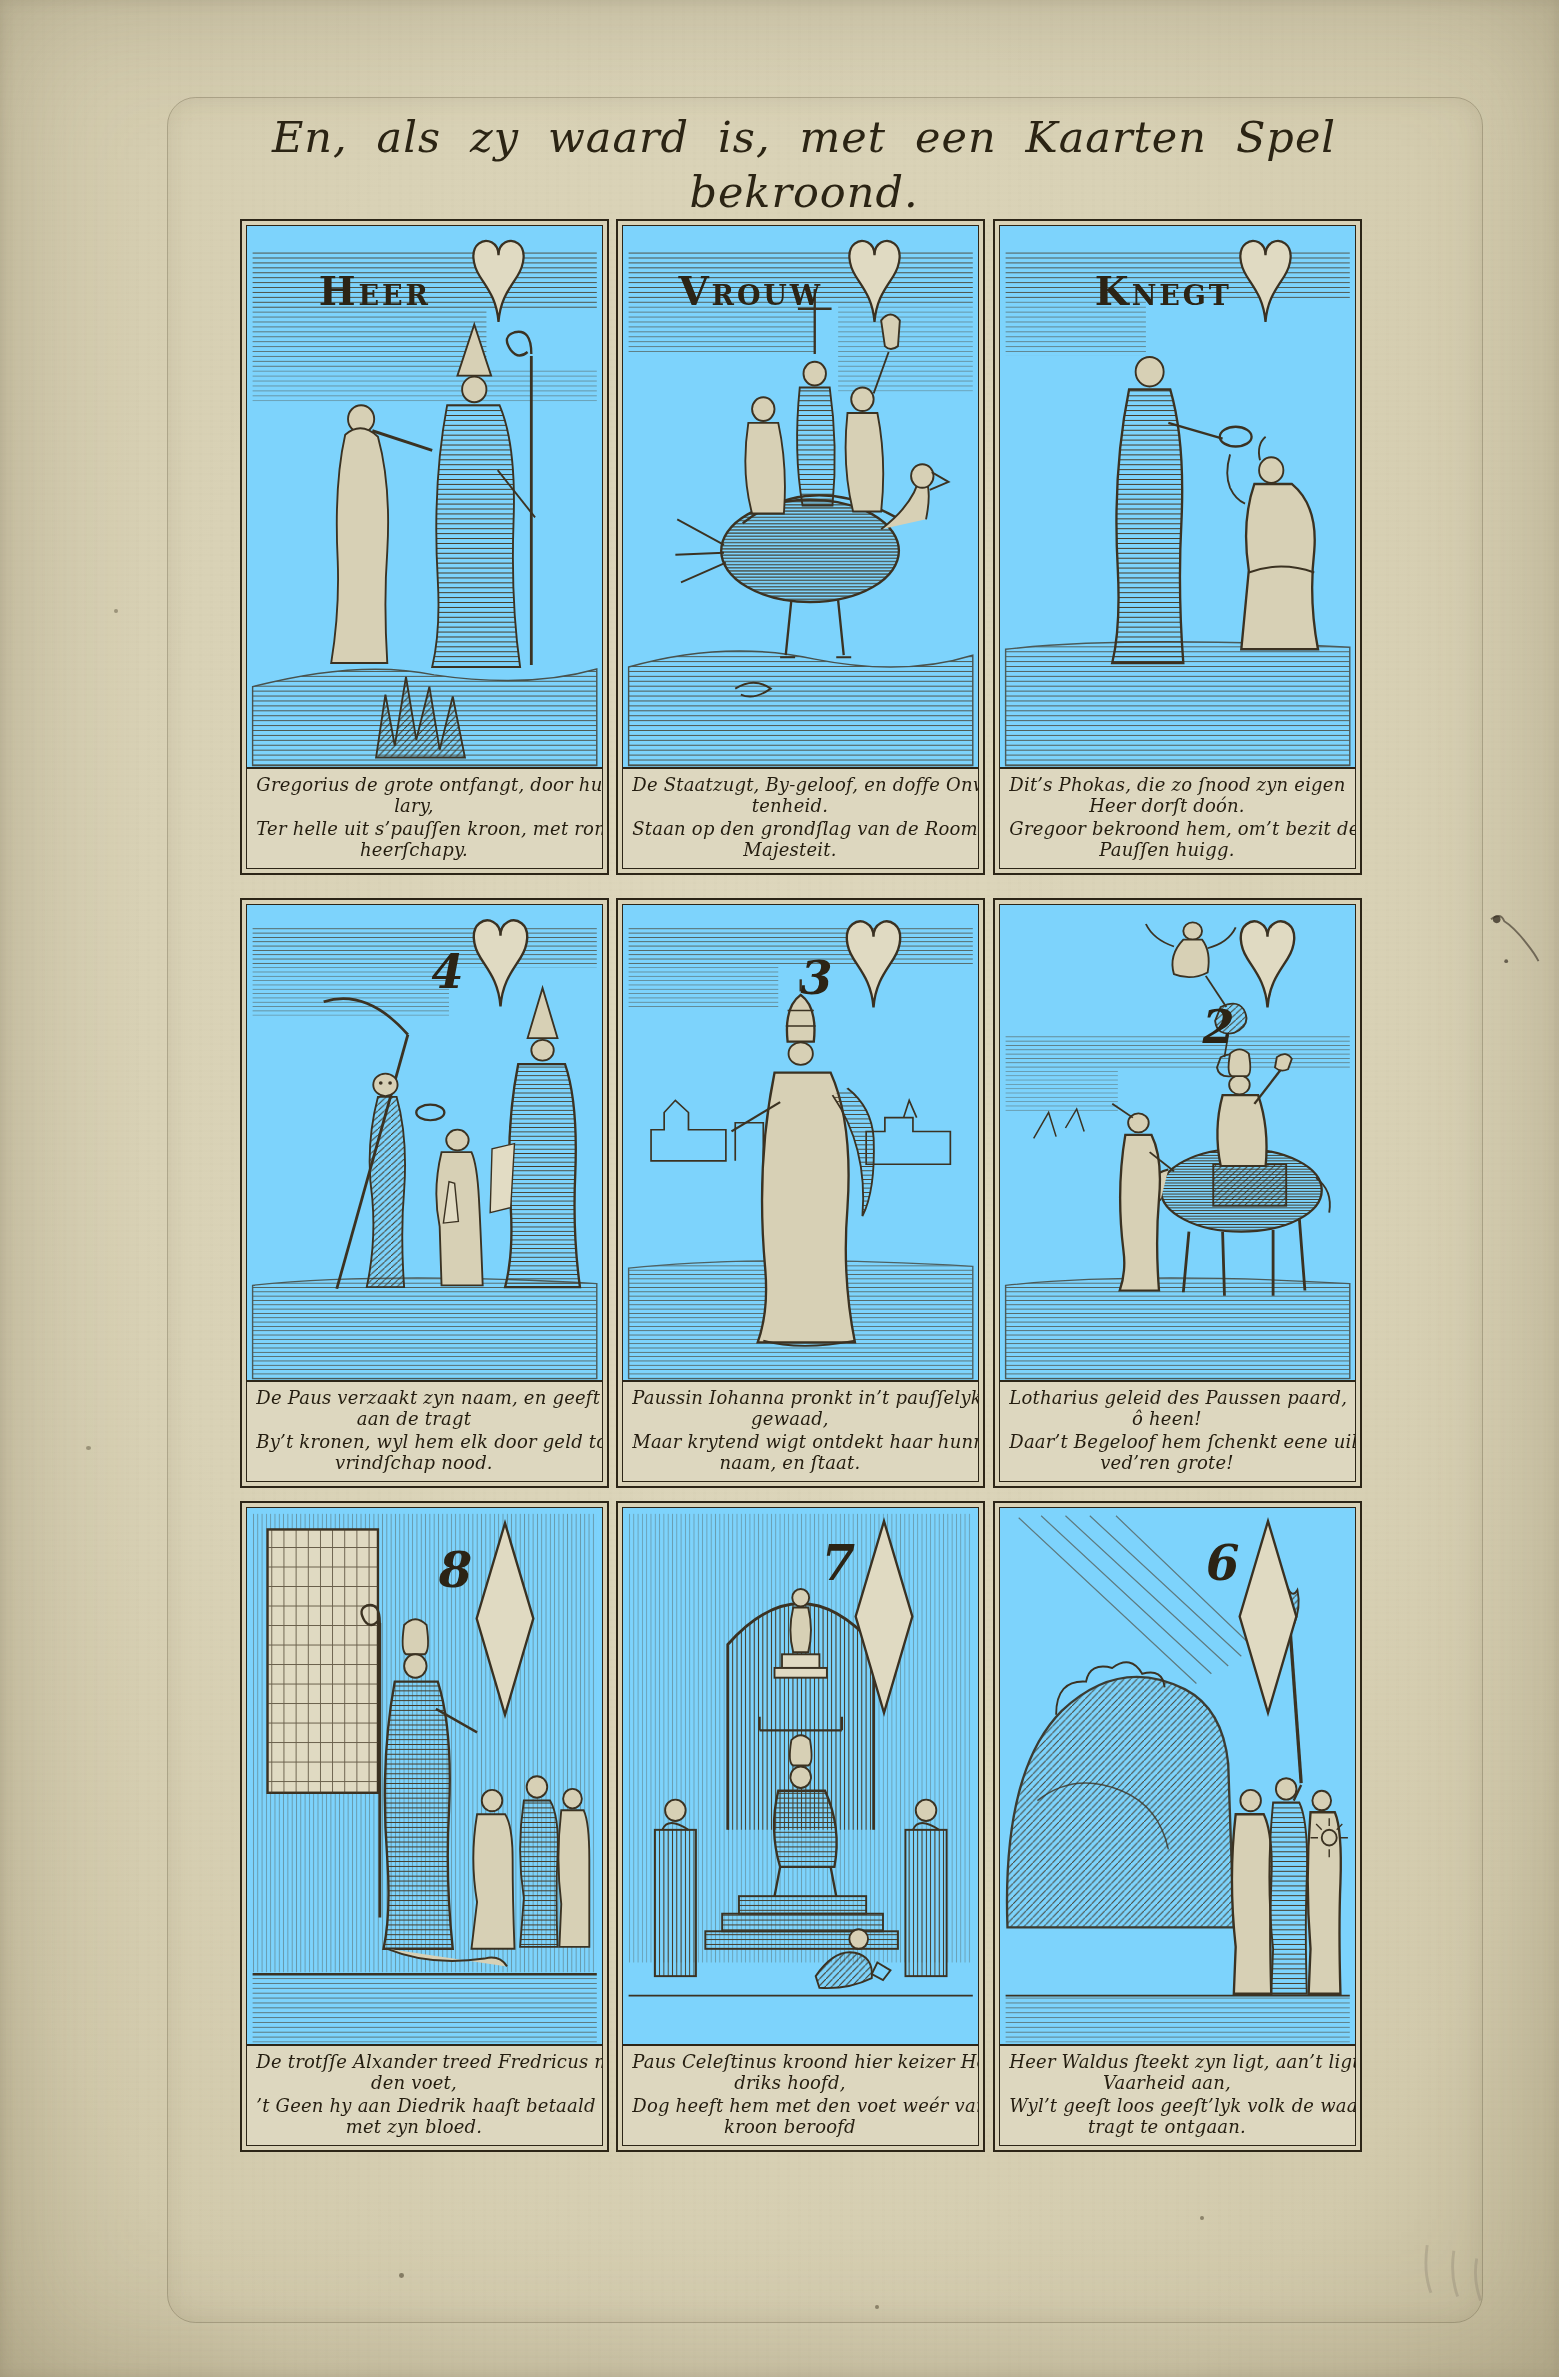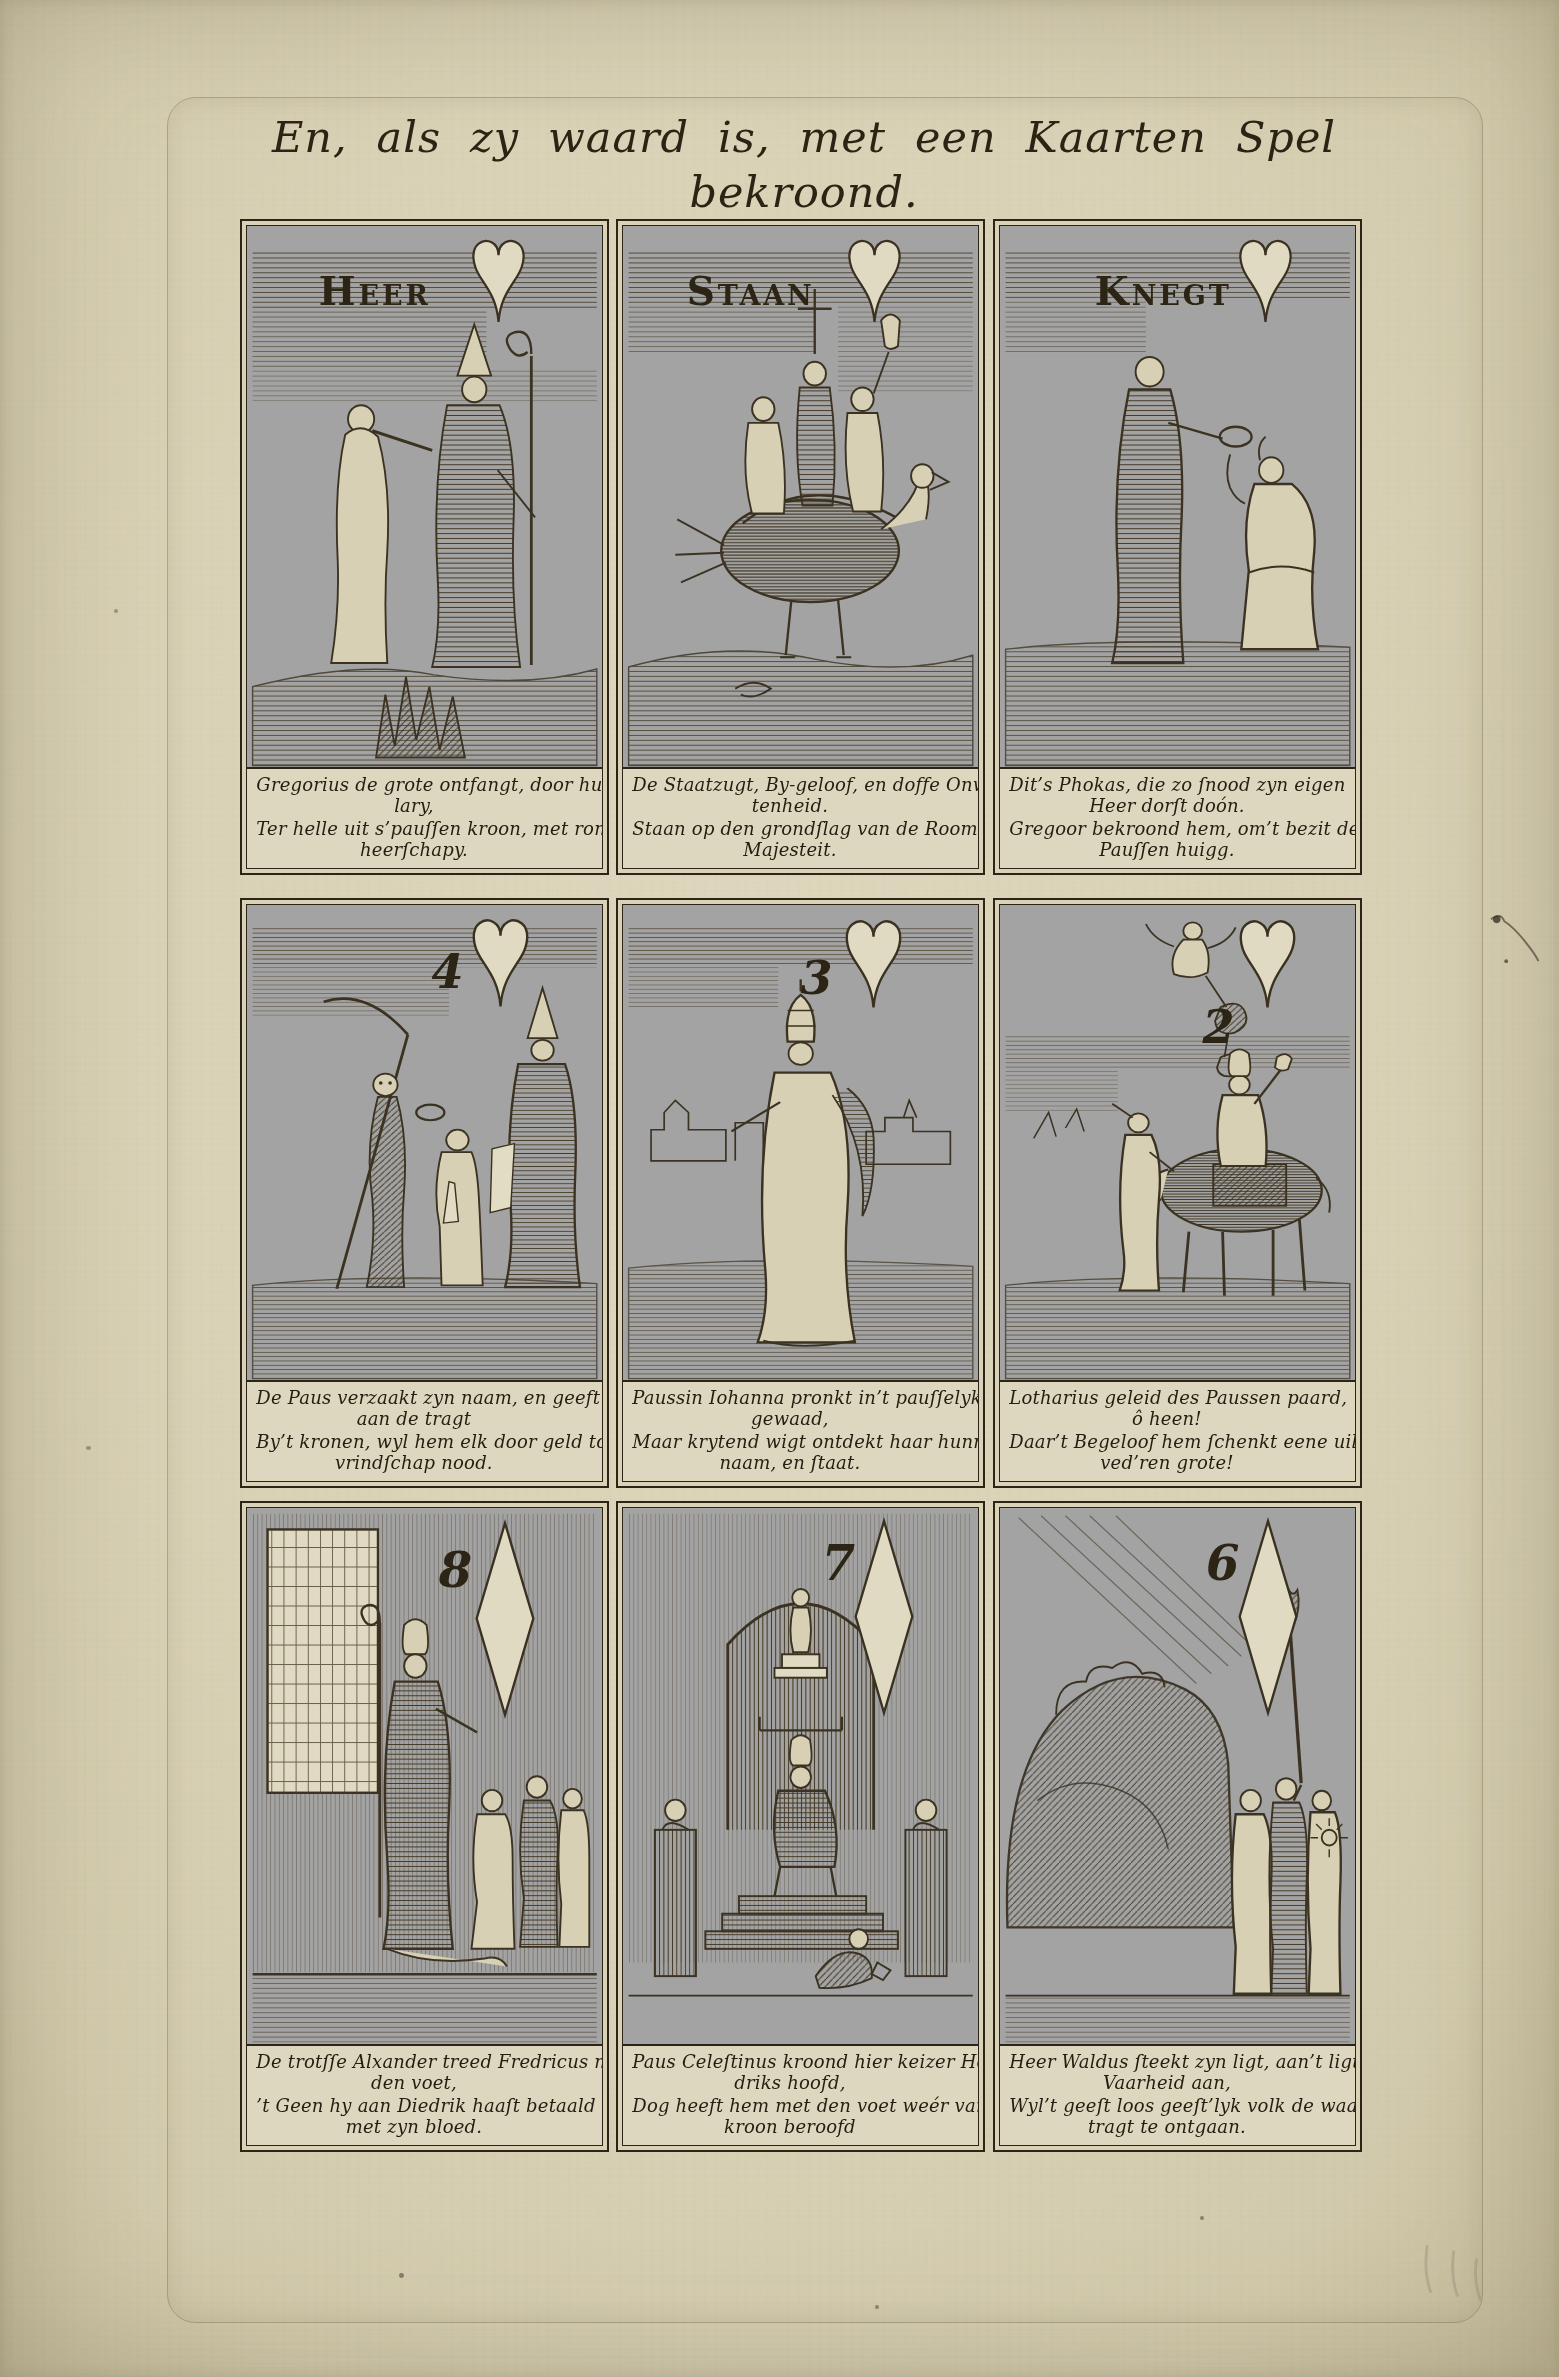--- a/index.html
+++ b/index.html
@@ -30,21 +30,21 @@
     font-style:italic;color:#2b2414;
   }
   .title .t1{font-size:43px;letter-spacing:1px;word-spacing:16px;line-height:57px;}
   .title .t2{font-size:43px;letter-spacing:1px;word-spacing:14.3px;line-height:55px;}
   .card{
     position:absolute;width:369px;box-sizing:border-box;
     border:2.9px solid #2c2517;background:#d9d2b7;padding:3.8px;
   }
   .card-inner{
     position:relative;width:100%;height:100%;box-sizing:border-box;
-    border:1.9px solid #2c2517;background:#a3a3a3;overflow:hidden;padding-left:11px;
+    border:1.9px solid #2c2517;background:#7dd3fc;overflow:hidden;padding-left:11px;
   }
   .scene{position:absolute;left:0;top:0;width:100%;height:calc(100% - 101px);}
   .caption{
     position:absolute;left:0;right:0;bottom:0;height:101px;
     border-top:2.4px solid #2c2517;background:#ddd7bf;
     padding:3.8px 7.6px 0 9.5px;box-sizing:border-box;
     font-style:italic;font-size:18px;line-height:23px;color:#241d10;
     letter-spacing:0.2px;
   }
   .cl{text-align:left;white-space:nowrap;}
@@ -142,21 +142,21 @@
         <circle cx="150" cy="186" r="12" fill="#d7d0b5" stroke="#3b3222" stroke-width="2"></circle>
         <path d="M134 200 Q126 250 138 292 L172 292 Q176 244 166 200 Z" fill="#d7d0b5" stroke="#3b3222" stroke-width="2"></path>
         <circle cx="205" cy="150" r="12" fill="#d7d0b5" stroke="#3b3222" stroke-width="2"></circle>
         <path d="M189 164 Q182 230 192 284 L224 284 Q230 224 221 164 Z" fill="url(#hH)" stroke="#3b3222" stroke-width="2"></path>
         <path d="M205 64 V130 M187 84 H223" stroke="#3b3222" stroke-width="2.5"></path>
         <circle cx="256" cy="176" r="12" fill="#d7d0b5" stroke="#3b3222" stroke-width="2"></circle>
         <path d="M240 190 Q234 244 246 290 L276 290 Q282 238 272 190 Z" fill="#d7d0b5" stroke="#3b3222" stroke-width="2"></path>
         <path d="M268 170 L284 128" stroke="#3b3222" stroke-width="2"></path>
         <path d="M276 96 Q286 84 296 96 L294 122 Q286 128 280 122 Z" fill="#d7d0b5" stroke="#3b3222" stroke-width="2"></path>
       </svg>
-      <div class="rank-label">Staan</div>
+      <div class="rank-label">Vrouw</div>
       <svg class="pip" style="top:7.6px;left:62%;width:63px;height:95px" viewBox="0 0 70 100">
         <path d="M35 22 C35 8 22 2 13 9 C4 16 6 32 14 45 C22 58 33 70 35 96 C37 70 48 58 56 45 C64 32 66 16 57 9 C48 2 35 8 35 22 Z" fill="#e0dac2" stroke="#3a3122" stroke-width="2.5"></path>
       </svg>
       <div class="caption">
         <div class="cl">De Staatzugt, By-geloof, en doffe Onwe=</div>
         <div class="clb">tenheid.</div>
         <div class="cl">Staan op den grondſlag van de Roomse</div>
         <div class="clb">Majesteit.</div>
       </div>
     </div>

